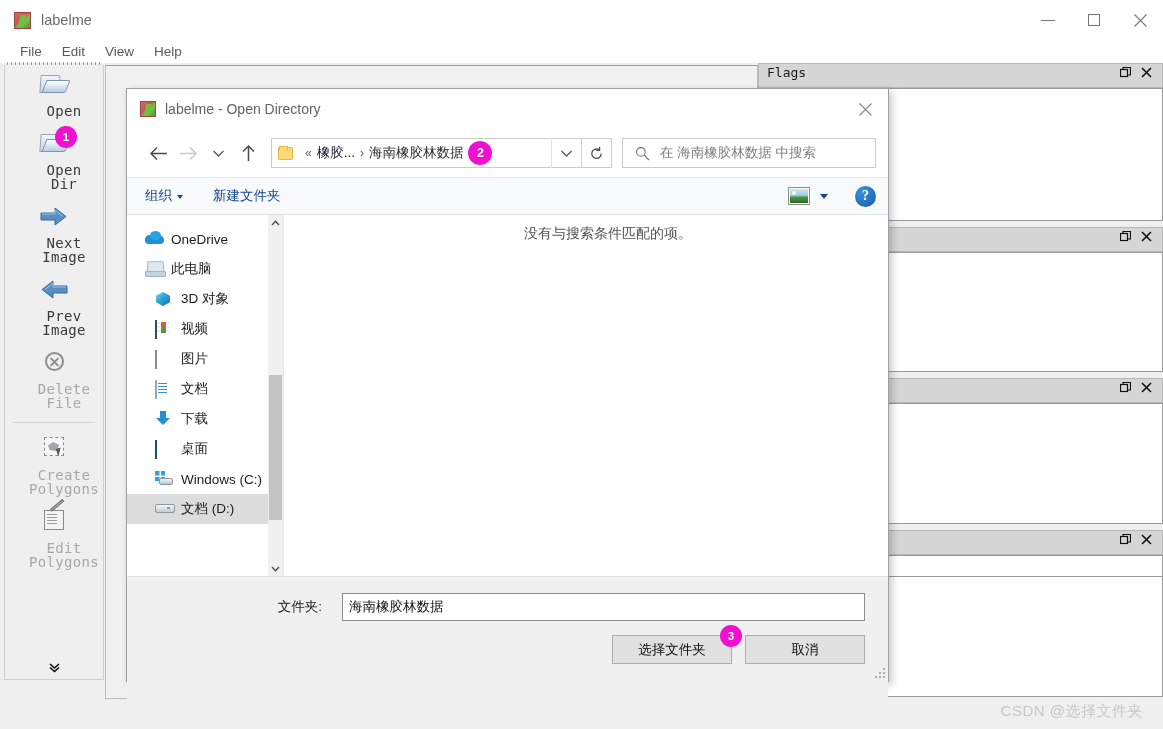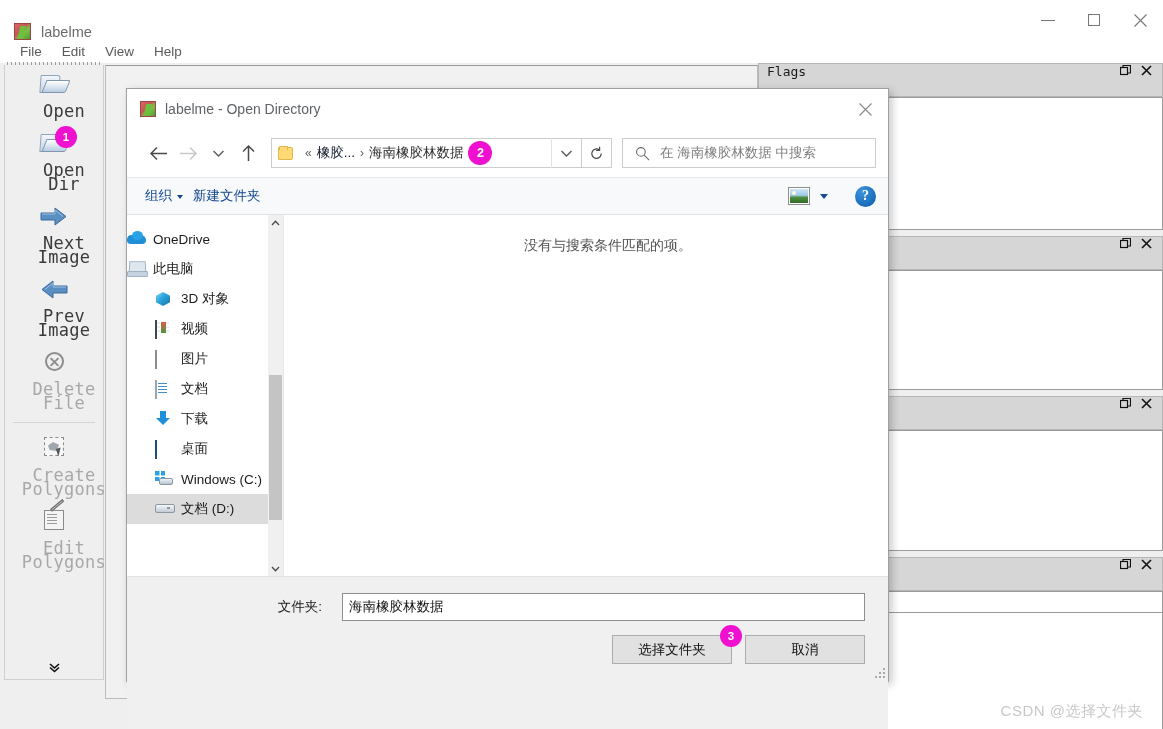--- a/index.html
+++ b/index.html
@@ -7,21 +7,21 @@
     width: 1163px; height: 729px;
     font-family: "Liberation Sans", sans-serif;
     background: #ffffff;
     overflow: hidden;
   }
   #root { position: relative; width: 1163px; height: 729px; background: #efefef; }
 
   
   .titlebar {
     position: absolute; left: 0; top: 0; width: 1163px; height: 40px;
-    background: #ffffff; display: flex; align-items: flex-end;
+    background: #ffffff; display: flex; align-items: center;
   }
   .tb-icon {
     width: 17px; height: 17px; margin-left: 14px; margin-right: 10px;
     background: linear-gradient(135deg,#d86a6a 0%,#c75555 40%,#7cc04a 60%,#4e9b2e 100%);
     border: 1px solid #a04343; position: relative; flex: none;
   }
   .tb-icon::after {
     content: ""; position: absolute; left: 4px; top: 2px; width: 6px; height: 12px;
     background: #6fbf3f; transform: skewX(-12deg);
   }
@@ -59,21 +59,21 @@
   .tb-grip i {
     position: absolute; top: 1px; width: 1px; height: 3px; background: #9a9a9a;
   }
   .tool {
     width: 100%; padding: 4px 2px 6px; display: flex; flex-direction: column;
     align-items: center; position: relative;
   }
   .tool .ticon { position: relative; width: 34px; height: 32px; margin-bottom: 3px; }
   .tool .tlabel {
     font-family: "DejaVu Sans Mono", "Liberation Mono", monospace;
-    font-size: 17px; color: #3a3a3a; line-height: 14px; text-align: center;
+    font-size: 14px; color: #3a3a3a; line-height: 14px; text-align: center;
     letter-spacing: 0.3px;
     padding-left: 20px;
   }
   .tool.disabled .tlabel { color: #a8a8a8; }
   .tool-sep { height: 1px; background: #d4d4d4; margin: 6px 8px; }
 
   
   .ic-folder { position: absolute; left: 3px; top: 4px; width: 28px; height: 22px; }
   .ic-folder .back {
     position: absolute; left: 0; top: 2px; width: 20px; height: 18px;
@@ -153,22 +153,22 @@
   
   .canvas-area {
     position: absolute; left: 105px; top: 2px; right: 405px; height: 634px;
     background: #f1f1f1; border: 1px solid #bcbcbc; border-top: 1px solid #9b9b9b;
   }
 
   
   .dock { position: absolute; right: 0px; top: 0px; width: 405px; }
   .dockpanel { margin-bottom: 0px; }
   .dock-title {
-    height: 34px; background: #d6d6d6; border: 1px solid #b6b6b6;
-    display: flex; align-items: flex-start; padding: 0 4px 7px 8px;
+    height: 25px; background: #d6d6d6; border: 1px solid #b6b6b6;
+    display: flex; align-items: center; padding: 0 4px 7px 8px;
   }
   .dock-title .dt-text {
     font-family: "DejaVu Sans Mono", "Liberation Mono", monospace;
     font-size: 13px; color: #1a1a1a;
   }
   .dock-btns { margin-left: auto; display: flex; gap: 9px; padding-right: 6px; }
   .dbtn { width: 12px; height: 12px; display: flex; align-items: center; justify-content: center; }
   .dbtn svg { display: block; }
   .dock-body { background: #ffffff; border: 1px solid #9b9b9b; }
   .dock-gap { height: 6px; background: #efefef; }
@@ -236,21 +236,21 @@
   .search-ic { margin-right: 10px; display: flex; }
   .search-ph { font-size: 13.5px; color: #7e7e7e; white-space: nowrap; }
 
   
   .cmdbar {
     height: 38px; background: #f7f9fb; border-top: 1px solid #e6e9ec;
     border-bottom: 1px solid #dfe3e6;
     display: flex; align-items: center; padding: 0 12px 0 18px;
   }
   .cmd { font-size: 13.5px; color: #14488f; display: flex; align-items: center; gap: 5px; }
-  .cmd + .cmd { margin-left: 10px; }
+  .cmd + .cmd { margin-left: 30px; }
   .cmd .caret {
     width: 0; height: 0; border-left: 3.5px solid transparent; border-right: 3.5px solid transparent;
     border-top: 4.5px solid #14488f; margin-top: 2px;
   }
   .cmd-right { margin-left: auto; display: flex; align-items: center; gap: 0; }
   .viewicon {
     width: 22px; height: 18px; border: 1px solid #8d8d8d; background: #fff;
     position: relative; overflow: hidden;
   }
   .viewicon::before {
@@ -273,21 +273,21 @@
     font-family: "Liberation Serif", serif;
   }
 
   
   .dlg-content { display: flex; height: 362px; border-bottom: 1px solid #e4e4e4; }
   .navpane {
     width: 157px; position: relative; background: #ffffff;
     border-right: 1px solid #e8e8e8; padding-top: 9px;
   }
   .npitem {
-    height: 30px; display: flex; align-items: center; gap: 8px;
+    height: 30px; display: flex; align-items: center; padding-left: 18px; gap: 8px;
   }
   .npitem.lvl2 { padding-left: 28px; }
   .npitem.selected { background: #dcdcdc; }
   .np-label { font-size: 13.5px; color: #1b1b1b; white-space: nowrap; }
   .np-icon { width: 18px; height: 16px; position: relative; flex: none; }
 
   .ic-onedrive { width: 19px; height: 13px; position: relative; }
   .ic-onedrive::before {
     content:""; position:absolute; left:0; top:4px; width:19px; height:9px;
     background:#1f8fd8; border-radius: 6px 7px 5px 5px;
@@ -376,21 +376,21 @@
   }
   .np-arrow {
     height: 15px; display: flex; align-items: center; justify-content: center; color: #5a5a5a;
   }
   .np-thumb {
     position: absolute; left: 1px; width: 13px; background: #c4c4c4;
   }
 
   .filepane { flex: 1; position: relative; background: #fff; }
   .empty-msg {
-    position: absolute; left: 0; right: 0; top: 22px; text-align: center;
+    position: absolute; left: 0; right: 0; top: 10px; text-align: center;
     font-size: 14px; color: #535353; padding-left: 44px;
   }
 
   
   .dlg-bottom { padding: 16px 23px 0 0; background: #f0f0f0; height: 100%; }
   .row-folder { display: flex; align-items: center; padding-left: 0; }
   .lbl-folder {
     width: 215px; text-align: right; padding-right: 20px; font-size: 13.5px; color: #1b1b1b;
   }
   .inp-folder {

